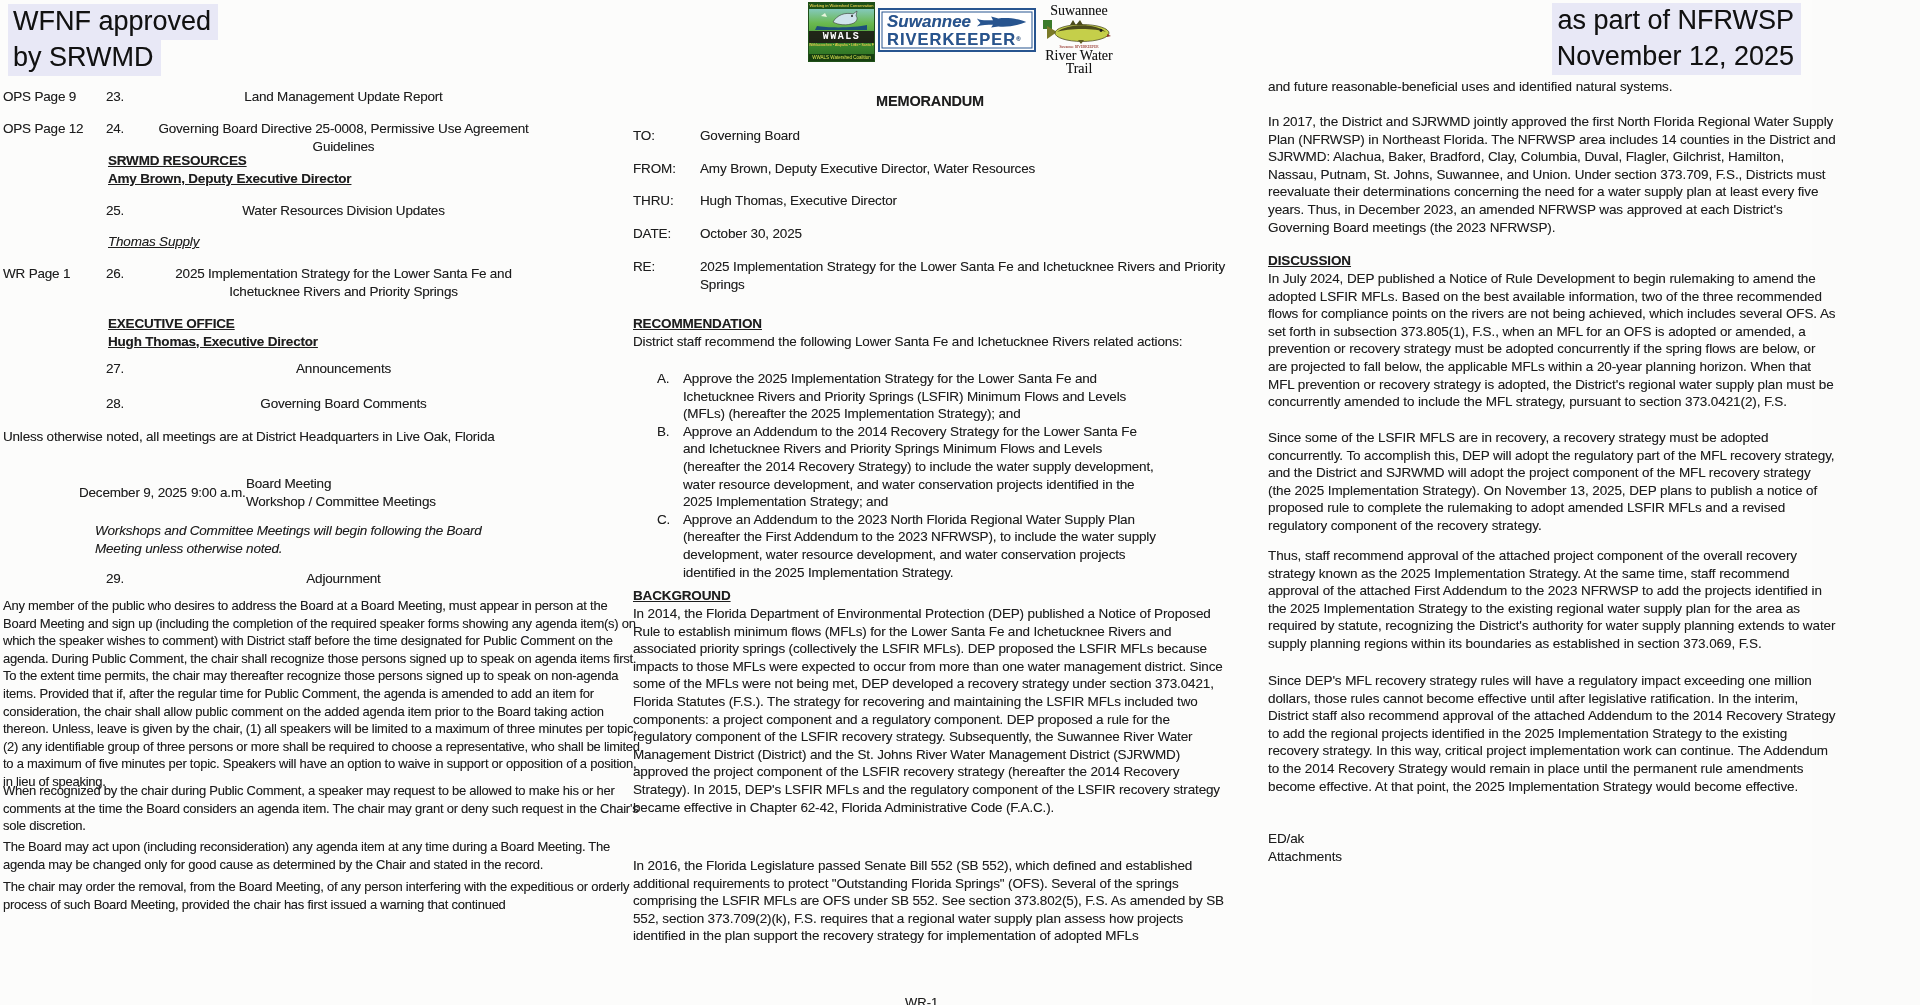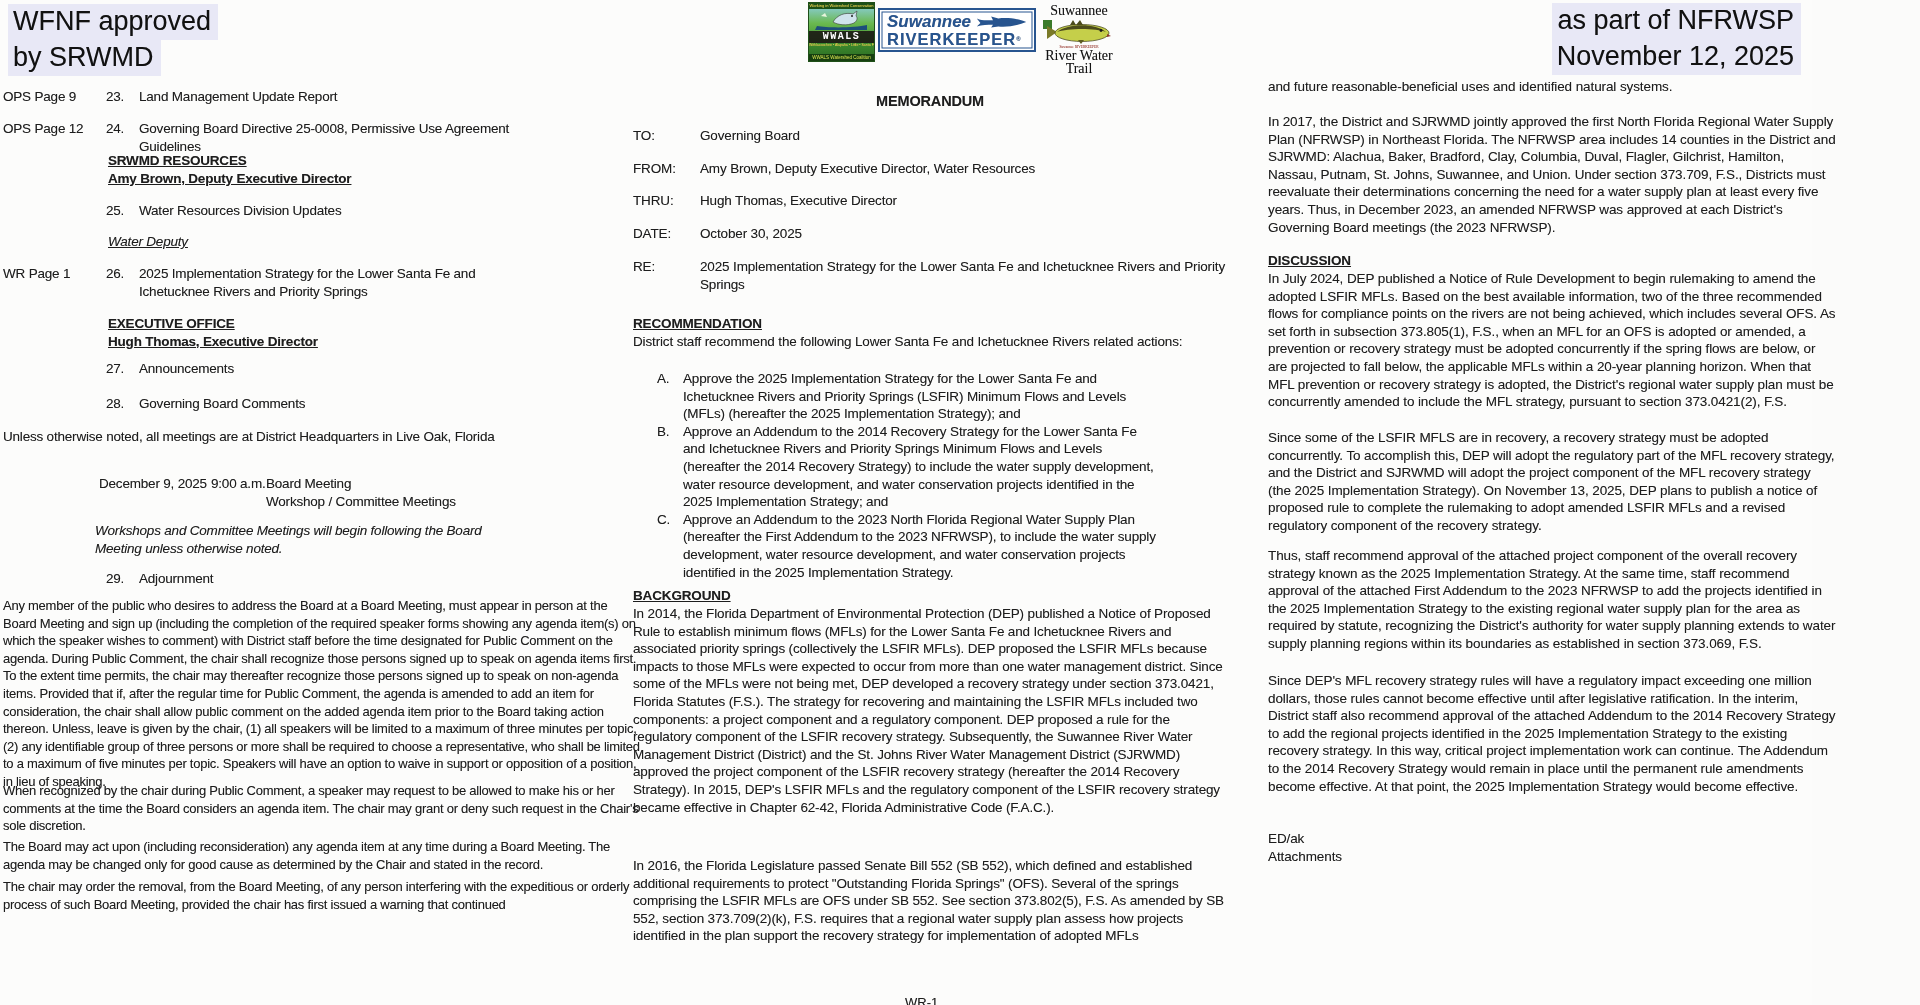--- a/index.html
+++ b/index.html
@@ -42,25 +42,25 @@
   .wt-caption{font-size:3.5px;line-height:4px;color:#b03a2e;white-space:nowrap;overflow:hidden;}
   .wt-line2{font-size:14px;line-height:13px;}
   
   .colL,.colM,.colR{line-height:17.6px;}
   .colL{position:absolute;left:3px;top:86px;width:642px;font-size:13.5px;letter-spacing:-.2px;}
   .colM{position:absolute;left:633px;top:0;width:600px;font-size:13.5px;letter-spacing:-.15px;}
   .colR{position:absolute;left:1268px;top:0;width:568px;font-size:13.5px;letter-spacing:-.1px;}
   .row{position:absolute;left:0;display:flex;width:545px;}
   .ref{flex:0 0 103px;}
   .num{flex:0 0 33px;}
-  .txt{flex:1;}
+  .txt{flex:1;text-align:center;}
   .aghead{position:absolute;left:105px;font-weight:bold;text-decoration:underline;}
   .ws{position:absolute;left:105px;font-style:italic;text-decoration:underline;}
   .note{position:absolute;left:0;width:642px;}
-  .sched{position:absolute;left:96px;display:flex;}
+  .sched{position:absolute;left:76px;display:flex;align-items:center;}
   .sch-date{flex:0 0 112px;}
   .sch-time{flex:0 0 55px;}
   .wnote{position:absolute;left:92px;width:432px;font-style:italic;}
   .para{position:absolute;left:0;width:640px;font-size:13px;letter-spacing:-.25px;}
   .memTitle{position:absolute;top:93px;left:243px;font-weight:bold;font-size:14.5px;}
   .memo-field{position:absolute;left:0;display:flex;width:598px;}
   .flabel{flex:0 0 67px;}
   .fvalue{flex:1;}
   .secHead{position:absolute;left:0;font-weight:bold;text-decoration:underline;}
   .mpara{position:absolute;left:0;width:598px;}
@@ -149,21 +149,21 @@
       <div>SRWMD RESOURCES</div>
       <div>Amy Brown, Deputy Executive Director</div>
     </div>
 
     <div class="row" style="top:116px">
       <span class="ref"></span>
       <span class="num">25.</span>
       <span class="txt">Water Resources Division Updates</span>
     </div>
 
-    <div class="ws" style="top:147px">Water Deputy</div>
+    <div class="ws" style="top:147px">Thomas Supply</div>
 
     <div class="row" style="top:179px">
       <span class="ref">WR Page 1</span>
       <span class="num">26.</span>
       <span class="txt">2025 Implementation Strategy for the Lower Santa Fe and Ichetucknee Rivers and Priority Springs</span>
     </div>
 
     <div class="aghead" style="top:229px">
       <div>EXECUTIVE OFFICE</div>
       <div>Hugh Thomas, Executive Director</div>

